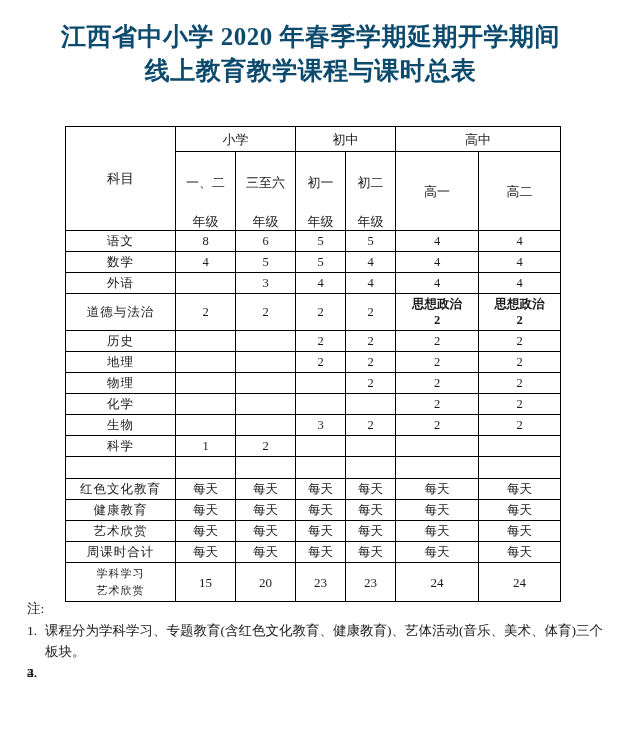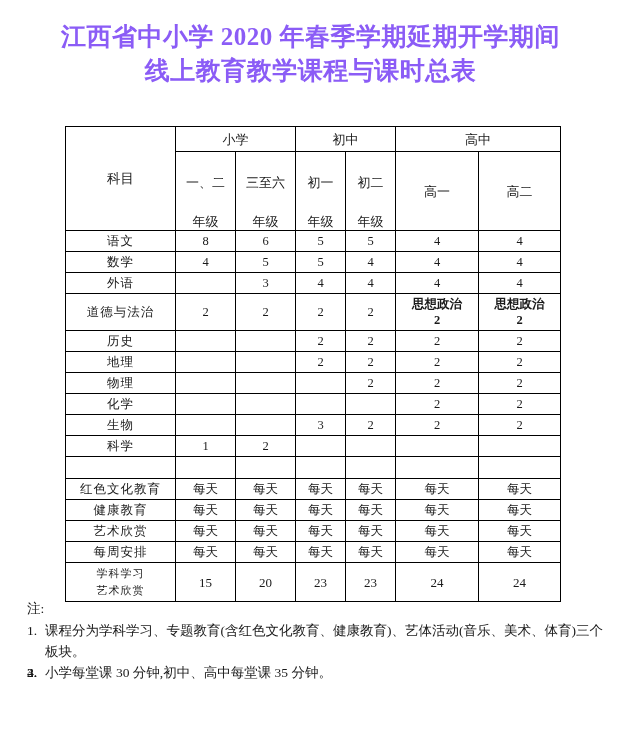--- a/index.html
+++ b/index.html
@@ -21,21 +21,21 @@
     width: 100%;
     text-align: center;
     padding-top: 20px;
   }
   .title-line {
     font-family: "Liberation Serif", "DejaVu Serif", serif;
     font-weight: bold;
     font-size: 25px;
     line-height: 34px;
     letter-spacing: 0.5px;
-    color: #8b5cf6;
+    color: #0c4a6e;
     white-space: nowrap;
   }
 
   
   .table-wrap {
     position: absolute;
     left: 65px;
     top: 126px;
     width: 495px;
   }
@@ -277,21 +277,21 @@
         <tr class="data-row">
           <td class="subject-label">艺术欣赏</td>
           <td><span class="everyday">每天</span></td>
           <td><span class="everyday">每天</span></td>
           <td><span class="everyday">每天</span></td>
           <td><span class="everyday">每天</span></td>
           <td><span class="everyday">每天</span></td>
           <td><span class="everyday">每天</span></td>
         </tr>
         <tr class="data-row">
-          <td class="subject-label">每周安排</td>
+          <td class="subject-label">周课时合计</td>
           <td><span class="everyday">每天</span></td>
           <td><span class="everyday">每天</span></td>
           <td><span class="everyday">每天</span></td>
           <td><span class="everyday">每天</span></td>
           <td><span class="everyday">每天</span></td>
           <td><span class="everyday">每天</span></td>
         </tr>
         <tr class="total-row">
           <td>
             <span class="total-label">学科学习</span>
@@ -307,15 +307,15 @@
       </tbody>
   </table>
 </div>
 
 <div class="notes">
   <p class="notes-title">注:</p>
   <div id="notes-list">
       <p class="note-item"><span class="note-num">1.</span><span>课程分为学科学习、专题教育(含红色文化教育、健康教育)、艺体活动(音乐、美术、体育)三个板块。</span></p>
       <p class="note-item"><span class="note-num">2.</span></p>
       <p class="note-item"><span class="note-num">3.</span></p>
-      <p class="note-item"><span class="note-num">4.</span><span>小学每堂课 30 分钟,初中、高中每堂课 35 分钟。</span></p>
+      <p class="note-item"><span class="note-num">4.</span></p>
     </div>
 </div>
 
 </body></html>

